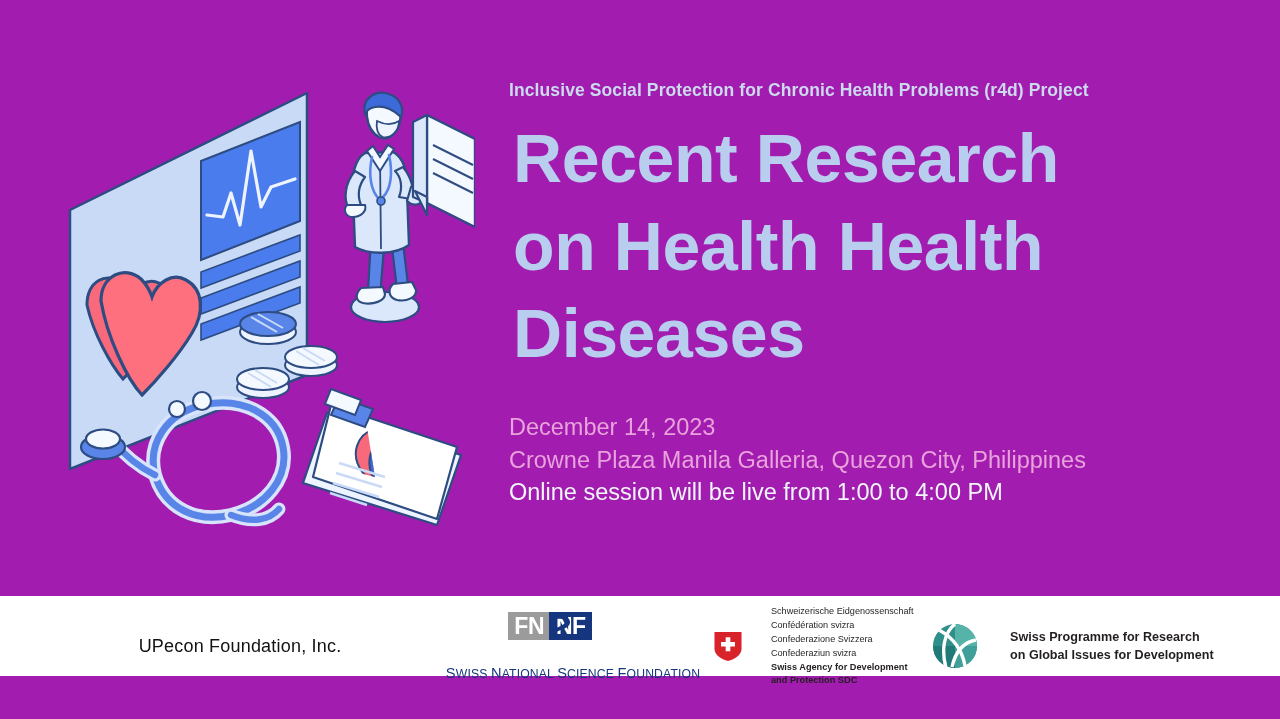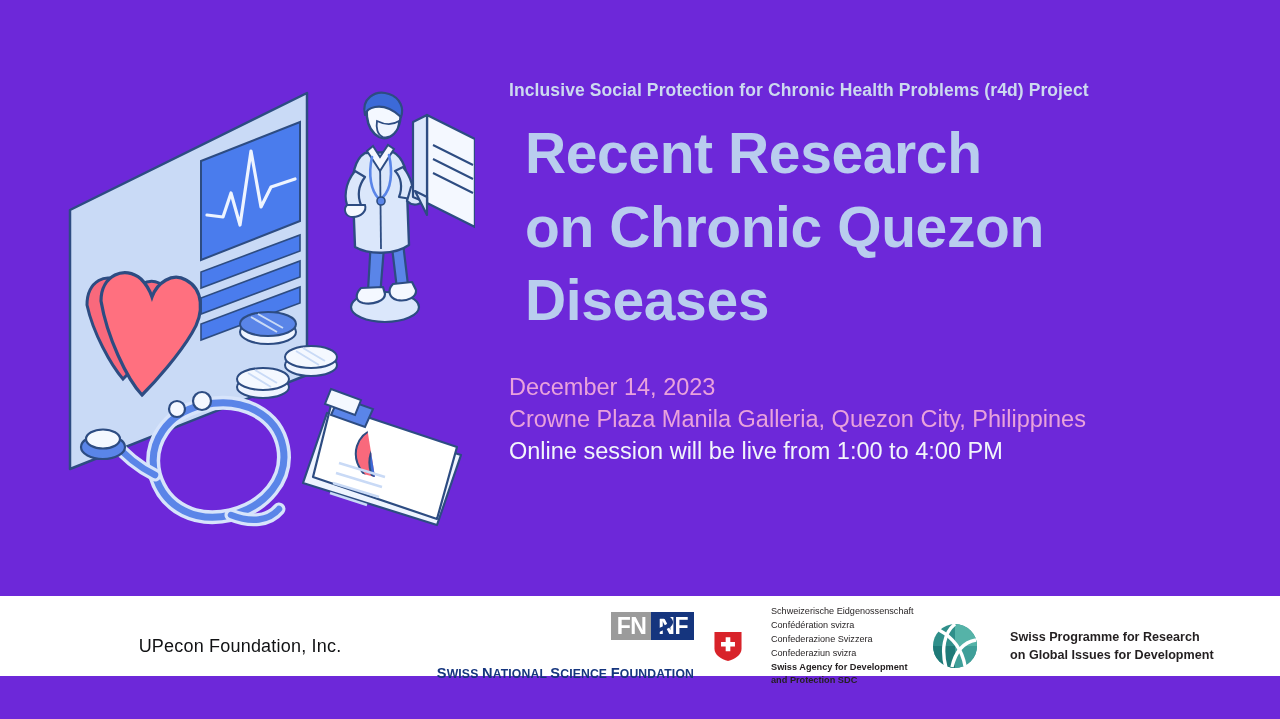--- a/index.html
+++ b/index.html
@@ -2,70 +2,70 @@
 <html><head>
 <meta charset="utf-8">
 <style>
   html,body{margin:0;padding:0;}
   body{
     width:1280px;height:719px;overflow:hidden;
     background:#2d4c82;
     font-family:"Liberation Sans",sans-serif;
     -webkit-font-smoothing:antialiased;
   }
-  .poster{position:relative;width:1280px;height:719px;background:#6d28d9;overflow:hidden;}
+  .poster{position:relative;width:1280px;height:719px;background:#a21caf;overflow:hidden;}
 
   
   .illus{position:absolute;left:55px;top:75px;width:420px;height:500px;}
   .illus svg{display:block;width:420px;height:500px;}
 
   
   .textcol{position:absolute;left:509px;top:80px;width:720px;}
   .eyebrow{
     font-size:17.5px;font-weight:700;color:#ccd9ef;letter-spacing:.1px;
     line-height:1.2;margin:0 0 14px 0;white-space:nowrap;
   }
   .headline{
-    font-size:57px;font-weight:700;color:#b9cdee;line-height:1.29;
-    letter-spacing:-0.4px;margin:16px;
+    font-size:68px;font-weight:700;color:#b9cdee;line-height:1.29;
+    letter-spacing:-0.4px;margin:4px;
   }
   .headline .hl-line{display:block;}
   .meta{margin-top:33px;}
   .meta .ln{font-size:23.5px;line-height:1.38;white-space:nowrap;}
   .meta .pink{color:#e9a2dc;}
   .meta .white{color:#f2f5fb;}
 
   
   .logobar{
     position:absolute;left:0;top:596px;width:1280px;height:80px;
     background:#ffffff;
   }
   .logo{position:absolute;top:0;height:100px;display:flex;align-items:center;gap:20px;}
 
   .upecon{left:80px;width:320px;justify-content:center;}
   .upecon .txt{
     font-family:Liberation Sans, sans-serif;font-size:18px;color:#111214;
     letter-spacing:.2px;white-space:nowrap;
   }
 
-  .snsf{left:404px;width:290px;flex-direction:column;justify-content:center;align-items:flex-end;}
+  .snsf{left:404px;width:290px;flex-direction:column;justify-content:center;align-items:center;}
   .snsf .mark{display:flex;height:28px;align-items:stretch;margin-left:2px;position:relative;}
   .snsf .fn{
     background:#9b9b9b;color:#ffffff;font-weight:700;font-size:23px;
     padding:1px 5px 1px 6px;line-height:26px;letter-spacing:-0.5px;
   }
   .snsf .nf{
     background:#15357e;color:#ffffff;font-weight:700;font-size:23px;
     padding:1px 6px 1px 7px;line-height:26px;letter-spacing:-0.5px;
   }
   .snsf .sblob{
     position:absolute;left:41px;top:0;width:24px;height:28px;z-index:3;
   }
   .snsf .sub{
-    margin-top:5px;margin-left:48px;color:#15357e;font-weight:700;
+    margin-top:5px;margin-left:48px;color:#15357e;font-weight:400;
     font-size:12.2px;letter-spacing:.15px;white-space:nowrap;
   }
   .snsf .sub .cap{font-size:14.6px;}
 
   .sdc{left:714px;width:210px;align-items:center;}
   .sdc .flag{width:28px;height:29px;flex:0 0 auto;margin-right:9px;}
   .sdc .lines{display:flex;flex-direction:column;}
   .sdc .lang{font-size:9.1px;color:#231f20;line-height:1.52;white-space:nowrap;}
   .sdc .agency{font-size:9.2px;font-weight:700;color:#231f20;line-height:1.42;white-space:nowrap;}
 
@@ -194,21 +194,21 @@
       </g>
     </svg>
   </div>
 
   <div class="textcol">
 
     <p class="eyebrow">Inclusive Social Protection for Chronic Health Problems (r4d) Project</p>
 
     <h1 class="headline">
       <span class="hl-line">Recent Research</span>
-      <span class="hl-line">on Chronic Quezon</span>
+      <span class="hl-line">on Health Health</span>
       <span class="hl-line">Diseases</span>
     </h1>
 
     <div class="meta">
       <div class="ln pink">December 14, 2023</div>
       <div class="ln pink">Crowne Plaza Manila Galleria, Quezon City, Philippines</div>
       <div class="ln white">Online session will be live from 1:00 to  4:00 PM</div>
     </div>
   </div>
 

